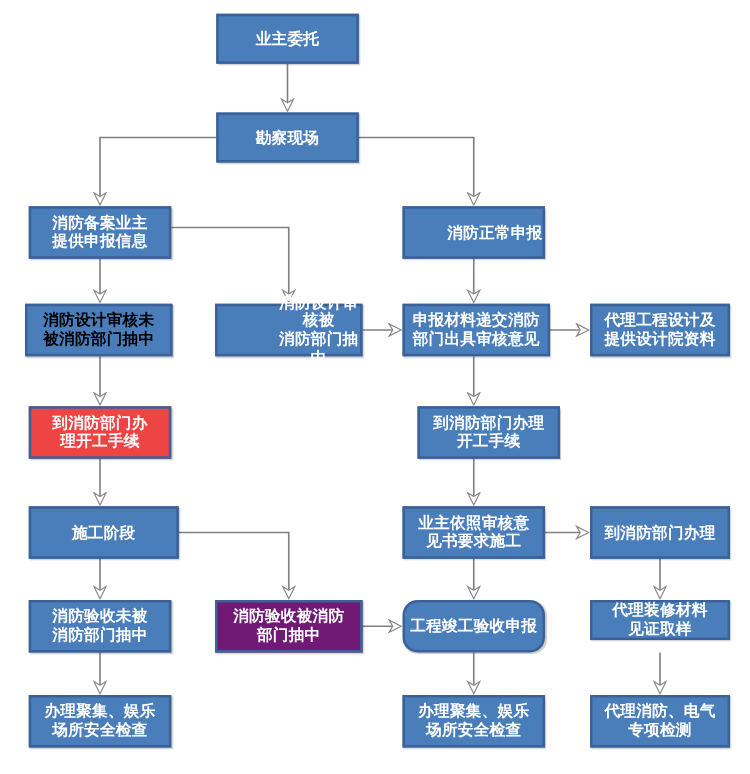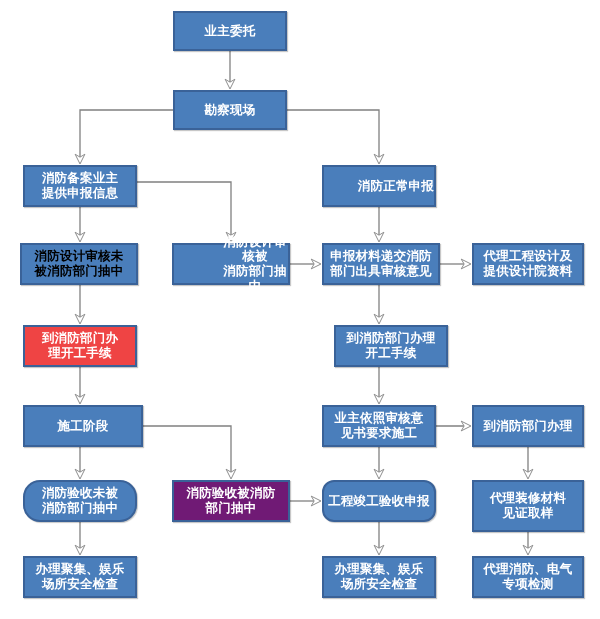--- a/index.html
+++ b/index.html
@@ -136,32 +136,32 @@
       <div class="node" style="left: 23px; top: 405px; width: 120px; height: 42px; background: rgb(74, 126, 187); border-color: rgb(58, 98, 152); color: rgb(255, 255, 255);">
         <span>施工阶段</span>
       </div>
       <div class="node" style="left: 322px; top: 405px; width: 114px; height: 42px; background: rgb(74, 126, 187); border-color: rgb(58, 98, 152); color: rgb(255, 255, 255);">
         <span>业主依照审核意
 见书要求施工</span>
       </div>
       <div class="node" style="left: 472px; top: 405px; width: 112px; height: 42px; background: rgb(74, 126, 187); border-color: rgb(58, 98, 152); color: rgb(255, 255, 255);">
         <span>到消防部门办理</span>
       </div>
-      <div class="node" style="left: 23px; top: 480px; width: 114px; height: 42px; background: rgb(74, 126, 187); border-color: rgb(58, 98, 152); color: rgb(255, 255, 255); border-radius: 17px;">
+      <div class="node" style="left: 23px; top: 480px; width: 114px; height: 42px; background: rgb(74, 126, 187); border-color: rgb(58, 98, 152); color: rgb(255, 255, 255);">
         <span>消防验收未被
 消防部门抽中</span>
       </div>
       <div class="node" style="left: 172px; top: 480px; width: 118px; height: 42px; background: #701a75; border-color: rgb(58, 98, 152); color: rgb(255, 255, 255);">
         <span>消防验收被消防
 部门抽中</span>
       </div>
       <div class="node" style="left: 322px; top: 480px; width: 114px; height: 42px; background: rgb(74, 126, 187); border-color: rgb(58, 98, 152); color: rgb(255, 255, 255); border-radius: 12px;">
         <span>工程竣工验收申报</span>
       </div>
-      <div class="node" style="left: 472px; top: 480px; width: 112px; height: 52px; background: rgb(74, 126, 187); border-color: rgb(58, 98, 152); color: rgb(255, 255, 255);">
+      <div class="node" style="left: 472px; top: 480px; width: 112px; height: 32px; background: rgb(74, 126, 187); border-color: rgb(58, 98, 152); color: rgb(255, 255, 255);">
         <span>代理装修材料
 见证取样</span>
       </div>
       <div class="node" style="left: 23px; top: 556px; width: 114px; height: 42px; background: rgb(74, 126, 187); border-color: rgb(58, 98, 152); color: rgb(255, 255, 255);">
         <span>办理聚集、娱乐
 场所安全检查</span>
       </div>
       <div class="node" style="left: 322px; top: 556px; width: 114px; height: 42px; background: rgb(74, 126, 187); border-color: rgb(58, 98, 152); color: rgb(255, 255, 255);">
         <span>办理聚集、娱乐
 场所安全检查</span>

